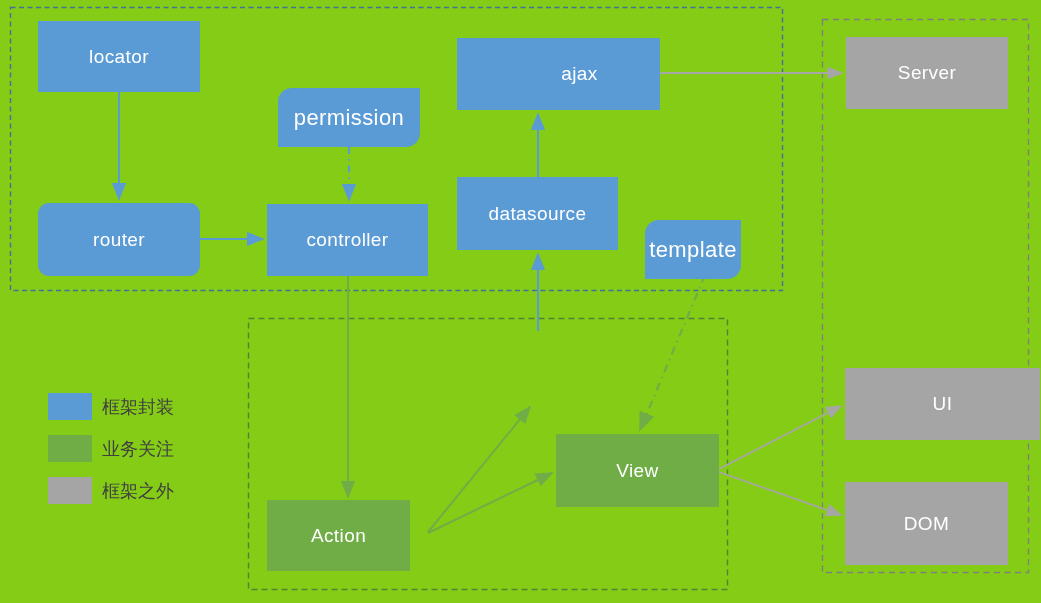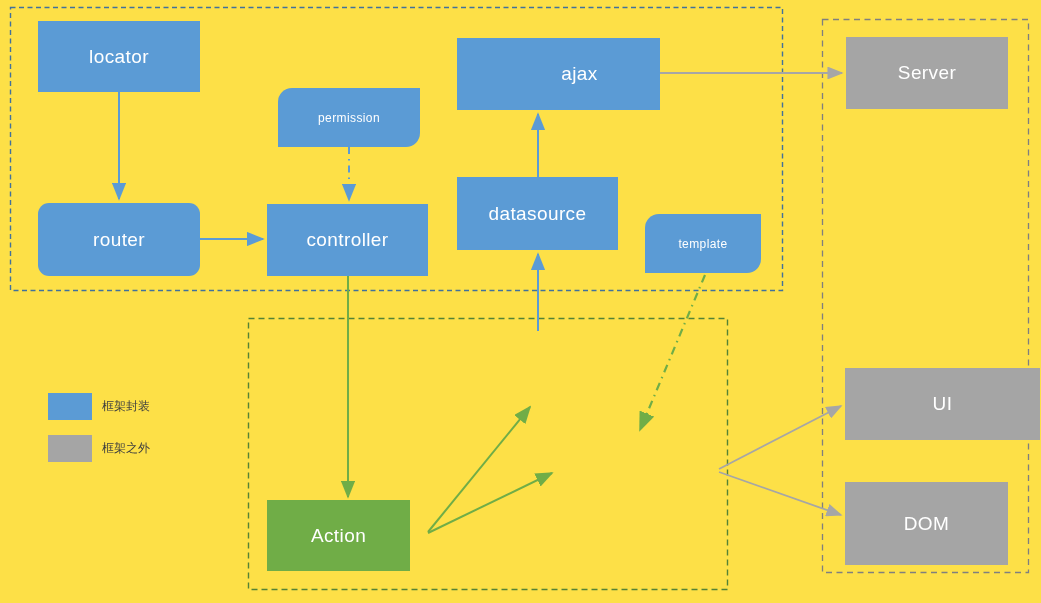--- a/index.html
+++ b/index.html
@@ -5,21 +5,21 @@
   html, body {
     margin: 0;
     padding: 0;
     background: #ffffff;
     font-family: "Liberation Sans", "DejaVu Sans", sans-serif;
   }
   .canvas {
     position: relative;
     width: 1041px;
     height: 603px;
-    background: #fde047;
+    background: #84cc16;
     overflow: hidden;
   }
   .links {
     position: absolute;
     left: 0;
     top: 0;
     width: 1041px;
     height: 603px;
   }
   .node {
@@ -28,30 +28,30 @@
     align-items: center;
     justify-content: center;
     color: #ffffff;
     font-size: 19px;
     letter-spacing: 0.4px;
     user-select: none;
   }
   .node.blue  { background: #5b9bd5; }
   .node.green { background: #70ad47; }
   .node.gray  { background: #a5a5a5; }
-  .node.card  { border-radius: 14px 0 14px 0; font-size: 12px; }
+  .node.card  { border-radius: 14px 0 14px 0; font-size: 22px; }
 
   
   .n-locator    { left: 38px;  top: 21px;  width: 162px; height: 71px; }
   .n-permission { left: 278px; top: 88px;  width: 142px; height: 59px; }
   .n-router     { left: 38px;  top: 203px; width: 162px; height: 73px; border-radius: 11px; }
   .n-controller { left: 267px; top: 204px; width: 161px; height: 72px; }
   .n-ajax       { left: 457px; top: 38px;  width: 161px; height: 72px; padding-left: 42px; }
   .n-datasource { left: 457px; top: 177px; width: 161px; height: 73px; }
-  .n-template   { left: 645px; top: 214px; width: 116px; height: 59px; border-radius: 12px 0 12px 0; text-align: right; }
+  .n-template   { left: 645px; top: 220px; width: 96px; height: 59px; border-radius: 12px 0 12px 0; text-align: right; }
   .n-model      { left: 456px; top: 331px; width: 161px; height: 72px; }
   .n-view       { left: 556px; top: 434px; width: 163px; height: 73px; }
   .n-action     { left: 267px; top: 500px; width: 143px; height: 71px; }
   .n-server     { left: 846px; top: 37px;  width: 162px; height: 72px; }
   .n-ui         { left: 845px; top: 368px; width: 195px; height: 72px; }
   .n-dom        { left: 845px; top: 482px; width: 163px; height: 83px; }
 
   .legend {
     position: absolute;
     left: 48px;
@@ -66,21 +66,21 @@
   .swatch {
     width: 44px;
     height: 27px;
     flex: 0 0 44px;
   }
   .swatch.blue  { background: #5b9bd5; }
   .swatch.green { background: #70ad47; }
   .swatch.gray  { background: #a5a5a5; }
   .legend-label {
     margin-left: 10px;
-    font-size: 12px;
+    font-size: 18px;
     color: #404040;
     white-space: nowrap;
   }
 </style>
 </head>
 <body>
 
 <div class="canvas">
 
   <svg class="links" viewBox="0 0 1041 603">
@@ -132,38 +132,45 @@
   <div class="node blue n-ajax">
     <span>ajax</span>
   </div>
   <div class="node blue n-datasource">
     <span>datasource</span>
   </div>
   <div class="node blue card n-template">
     <span>template</span>
   </div>
 
+  <div class="node green n-view">
+    <span>View</span>
+  </div>
   <div class="node green n-action">
     <span>Action</span>
   </div>
 
   <div class="node gray n-server">
     <span>Server</span>
   </div>
   <div class="node gray n-ui">
     <span>UI</span>
   </div>
   <div class="node gray n-dom">
     <span>DOM</span>
   </div>
 
   <div class="legend">
     <div class="legend-row">
       <div class="swatch blue"></div>
       <span class="legend-label">框架封装</span>
     </div>
     <div class="legend-row">
+      <div class="swatch green"></div>
+      <span class="legend-label">业务关注</span>
+    </div>
+    <div class="legend-row">
       <div class="swatch gray"></div>
       <span class="legend-label">框架之外</span>
     </div>
   </div>
 
 </div>
 
 </body></html>

